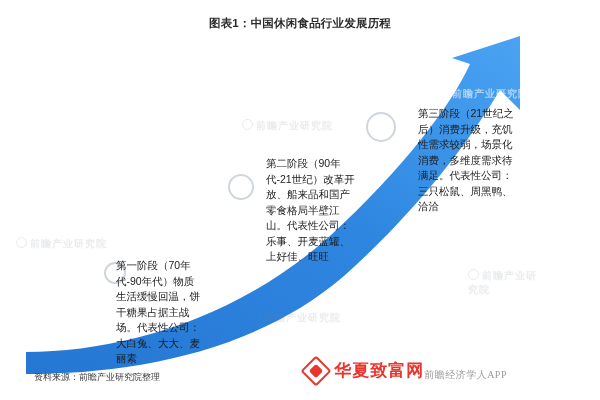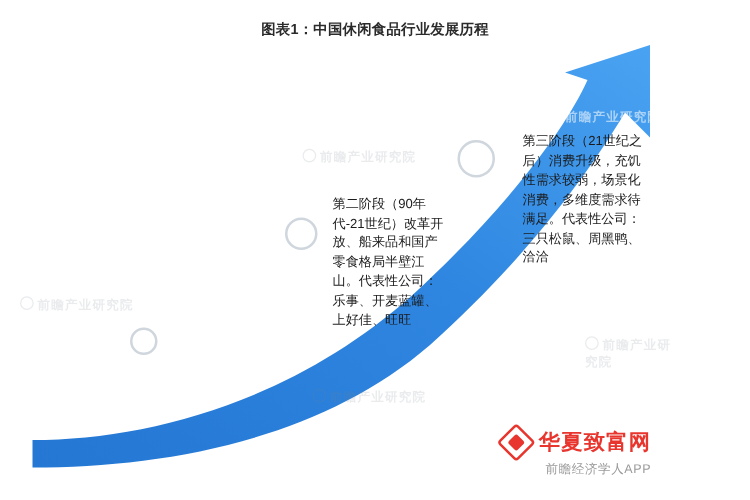--- a/index.html
+++ b/index.html
@@ -99,25 +99,26 @@
   #wm2 { left: 128px; top: 96px; }
   #wm3 { left: 242px; top: 118px; transform: none; }
   #wm4 { left: 438px; top: 86px; }
   #wm5 { left: 16px;  top: 236px; }
   #wm6 { left: 250px; top: 310px; }
   #wm7 { left: 468px; top: 268px; }
 
   
   #logo-block {
     position: absolute;
-    right: 18px;
+    right: 32px;
     bottom: 18px;
     display: flex;
     align-items: center;
-    flex-direction: column;
+    flex-direction: row;
+    font-family: Liberation Serif, serif;
   }
   #logo-row {
     display: flex;
     align-items: center;
   }
   #logo-mark {
     width: 22px;
     height: 22px;
     border: 2px solid #e8352d;
     transform: rotate(45deg);
@@ -183,23 +184,25 @@
   <div class="wm-grey" id="wm3"><span class="wm-circle"></span><span>前瞻产业研究院</span></div>
   <div class="wm" id="wm4"><span class="wm-circle"></span><span>前瞻产业研究院</span></div>
   <div class="wm-grey" id="wm5"><span class="wm-circle"></span><span>前瞻产业研究院</span></div>
   <div class="wm-grey" id="wm6"><span class="wm-circle"></span><span>前瞻产业研究院</span></div>
   <div class="wm-grey" id="wm7"><span class="wm-circle"></span><span>前瞻产业研究院</span></div>
 
   <div class="node-dot" id="stage1-dot"></div>
   <div class="node-dot" id="stage2-dot"></div>
   <div class="node-dot" id="stage3-dot"></div>
 
+  <div class="stage-text" id="stage1-text">第一阶段（70年代-90年代）物质生活缓慢回温，饼干糖果占据主战场。代表性公司：大白兔、大大、麦丽素</div>
   <div class="stage-text" id="stage2-text">第二阶段（90年代-21世纪）改革开放、船来品和国产零食格局半壁江山。代表性公司：乐事、开麦蓝罐、上好佳、旺旺</div>
   <div class="stage-text" id="stage3-text">第三阶段（21世纪之后）消费升级，充饥性需求较弱，场景化消费，多维度需求待满足。代表性公司：三只松鼠、周黑鸭、洽洽</div>
 
+  <div id="source-note">资料来源：前瞻产业研究院整理</div>
 
   <div id="logo-block">
     <div id="logo-row">
       <div id="logo-mark"></div>
       <div id="logo-text">华夏致富网</div>
     </div>
     <div id="logo-sub">前瞻经济学人APP</div>
   </div>
 
 </div>

